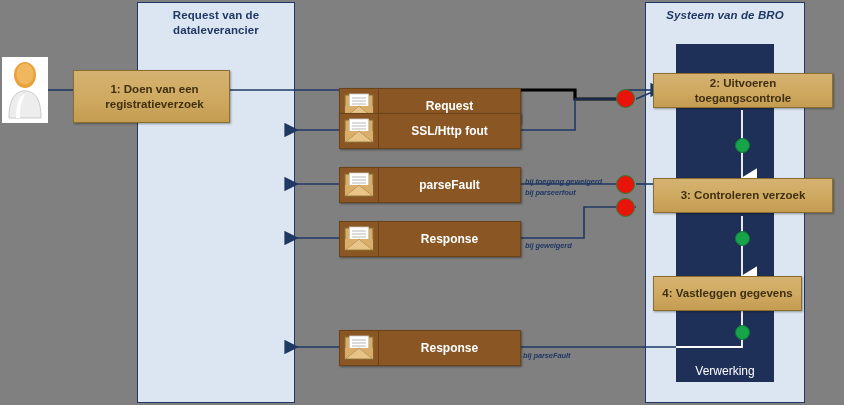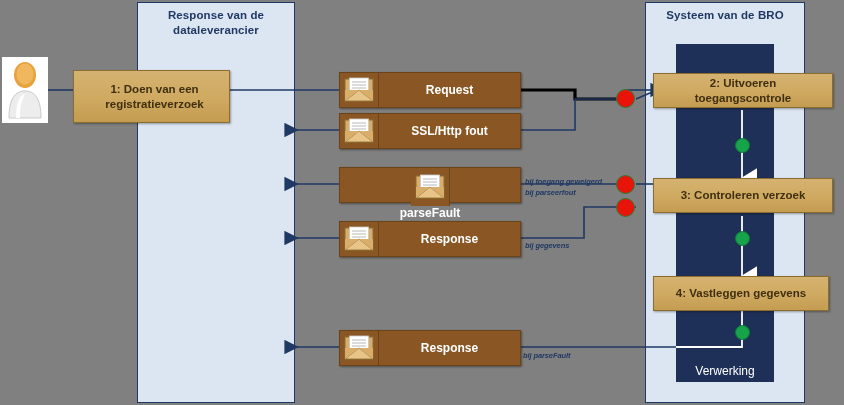--- a/index.html
+++ b/index.html
@@ -119,26 +119,26 @@
   .dot-red{background:#e8140a;border:1.5px solid #2e7d32;}
   .dot-green{background:#16a34a;border:1px solid #0d7a35;}
 </style>
 </head>
 <body>
 
 <div id="stage">
 
   <div class="lane" style="left:137px;top:2px;width:158px;height:401px;"></div>
   <div class="lane-title" style="left:137px;top:8px;width:158px;">
-    <div>Response van de</div>
+    <div>Request van de</div>
     <div>dataleverancier</div>
   </div>
 
   <div class="lane" style="left:645px;top:2px;width:160px;height:401px;"></div>
-  <div class="lane-title" style="left:645px;top:8px;width:160px;">
+  <div class="lane-title" style="left:645px;top:8px;width:160px;font-style:italic;">
     <div>Systeem van de BRO</div>
   </div>
 
   <div class="navy" style="left:676px;top:44px;width:98px;height:338px;"></div>
   <div class="navy-label" style="left:676px;top:364px;width:98px;">Verwerking</div>
 
   <svg class="layer" width="844" height="405">
     <defs>
       <marker id="arrL" markerWidth="9" markerHeight="9" refX="8" refY="4.5" orient="auto">
         <path d="M9,0 L9,9 L0,4.5 Z" fill="#1f3864"></path>
@@ -194,25 +194,25 @@
   </div>
 
   <div class="act" style="left:653px;top:73px;width:180px;height:35px;">
     <div>2: Uitvoeren toegangscontrole</div>
   </div>
 
   <div class="act" style="left:653px;top:178px;width:180px;height:35px;">
     <div>3:  Controleren verzoek</div>
   </div>
 
-  <div class="act" style="left:653px;top:276px;width:176px;height:35px;">
+  <div class="act" style="left:653px;top:276px;width:149px;height:35px;">
     <div>4: Vastleggen gegevens</div>
   </div>
 
-  <div class="msg" style="left:339px;top:72px;width:182px;height:36px;">
+  <div class="msg" style="left:339px;top:88px;width:182px;height:36px;">
     <div class="env">
       <svg width="30" height="26" viewBox="0 0 30 26">
         <rect x="1" y="2" width="28" height="22" fill="#d9ae6a" stroke="#8a6d2f" stroke-width="1"></rect>
         <rect x="5.5" y="1" width="19" height="15" fill="#ffffff" stroke="#c8c8c8" stroke-width=".8"></rect>
         <g stroke="#b9b9b9" stroke-width="1">
           <line x1="8" y1="5" x2="22" y2="5"></line>
             <line x1="8" y1="8" x2="22" y2="8"></line>
           <line x1="8" y1="11" x2="22" y2="11"></line>
         </g>
         <path d="M1,24 L15,13 L29,24 Z" fill="#e8c489" stroke="#8a6d2f" stroke-width=".8"></path>
@@ -234,21 +234,21 @@
           <line x1="8" y1="11" x2="22" y2="11"></line>
         </g>
         <path d="M1,24 L15,13 L29,24 Z" fill="#e8c489" stroke="#8a6d2f" stroke-width=".8"></path>
         <path d="M1,24 L15,13 L1,13 Z" fill="#d9ae6a"></path>
         <path d="M29,24 L15,13 L29,13 Z" fill="#d9ae6a"></path>
       </svg>
     </div>
     <div class="msg-label">SSL/Http fout</div>
   </div>
 
-  <div class="msg" style="left:339px;top:167px;width:182px;height:36px;flex-direction:column;">
+  <div class="msg" style="left:339px;top:167px;width:182px;height:36px;">
     <div class="env">
       <svg width="30" height="26" viewBox="0 0 30 26">
         <rect x="1" y="2" width="28" height="22" fill="#d9ae6a" stroke="#8a6d2f" stroke-width="1"></rect>
         <rect x="5.5" y="1" width="19" height="15" fill="#ffffff" stroke="#c8c8c8" stroke-width=".8"></rect>
         <g stroke="#b9b9b9" stroke-width="1">
           <line x1="8" y1="5" x2="22" y2="5"></line>
             <line x1="8" y1="8" x2="22" y2="8"></line>
           <line x1="8" y1="11" x2="22" y2="11"></line>
         </g>
         <path d="M1,24 L15,13 L29,24 Z" fill="#e8c489" stroke="#8a6d2f" stroke-width=".8"></path>
@@ -298,16 +298,16 @@
   <div class="dot dot-red" style="left:616px;top:89px;width:19px;height:19px;"></div>
   <div class="dot dot-red" style="left:616px;top:175px;width:19px;height:19px;"></div>
   <div class="dot dot-red" style="left:616px;top:198px;width:19px;height:19px;"></div>
 
   <div class="dot dot-green" style="left:735px;top:138px;width:15px;height:15px;"></div>
   <div class="dot dot-green" style="left:735px;top:231px;width:15px;height:15px;"></div>
   <div class="dot dot-green" style="left:735px;top:325px;width:15px;height:15px;"></div>
 
   <div class="cond" style="left:525px;top:132px;margin-top:45px;">bij toegang geweigerd</div>
   <div class="cond" style="left:525px;top:188px;">bij parseerfout</div>
-  <div class="cond" style="left:525px;top:241px;">bij gegevens</div>
+  <div class="cond" style="left:525px;top:241px;">bij geweigerd</div>
   <div class="cond" style="left:523px;top:351px;">bij parseFault</div>
 
 </div>
 
 </body></html>

